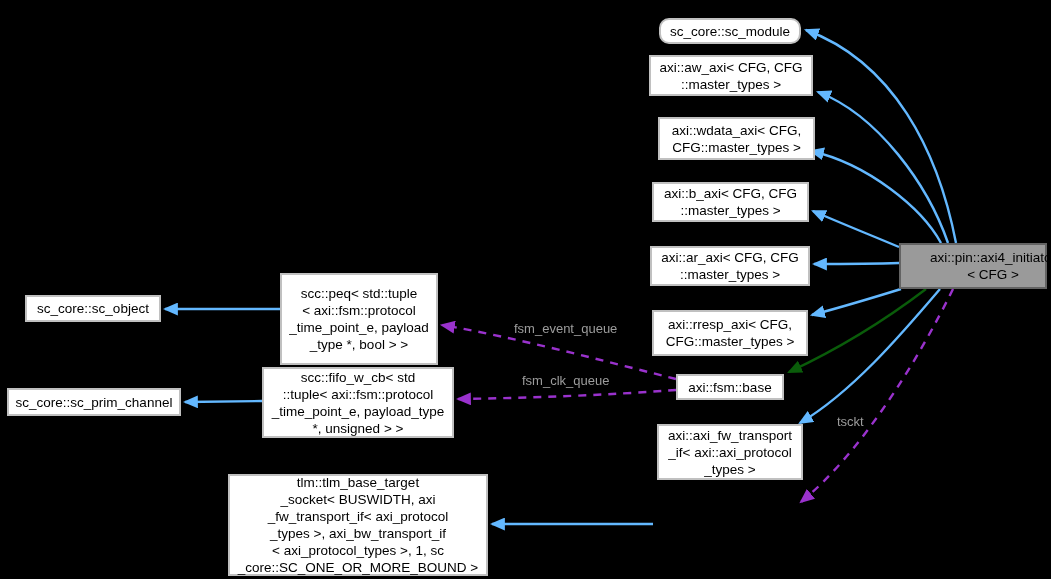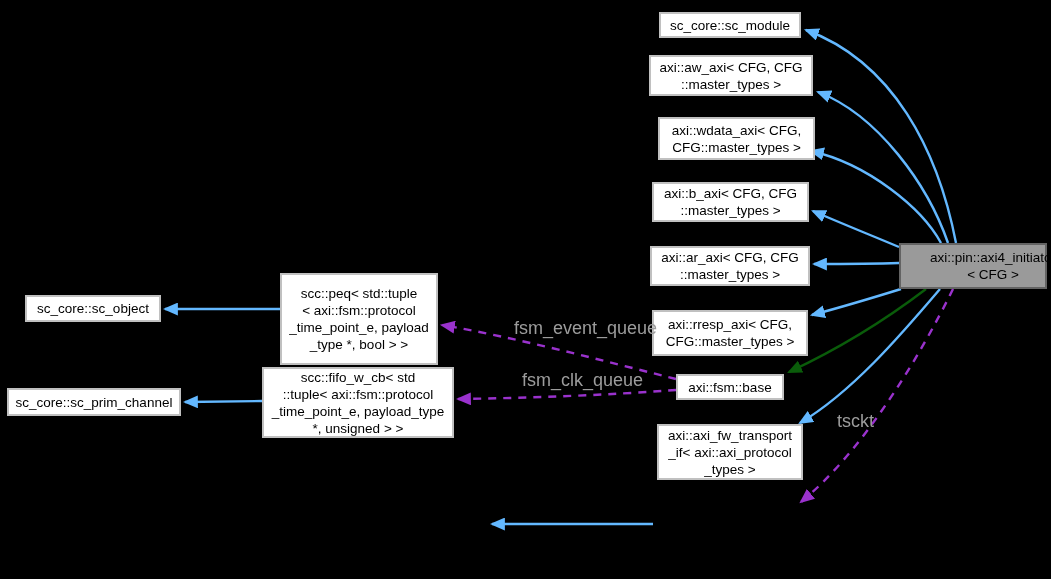--- a/index.html
+++ b/index.html
@@ -43,26 +43,26 @@
   }
   .node .lbl{white-space:pre-line;text-align:center;}
   .node-current{
     background:var(--highlight-node-fill);
     border-color:var(--highlight-node-border);
     padding-left:40px;
   }
   .edge-label{
     position:absolute;
     color:var(--edge-label-text);
-    font-size:18px;line-height:15px;
+    font-size:13px;line-height:15px;
     white-space:nowrap;
     text-align:right;
   }
   
-  .n-sc-module     {left:659px;top:12px;  width:142px;height:26px;}
+  .n-sc-module     {left:659px;top:18px;  width:142px;height:26px;border-radius:10px;}
   .n-aw-axi        {left:649px;top:55px; width:164px;height:41px;}
   .n-wdata-axi     {left:650px;top:117px;width:157px;height:43px;margin-left:8px;}
   .n-b-axi         {left:652px;top:182px;width:157px;height:40px;}
   .n-ar-axi        {left:650px;top:246px;width:160px;height:40px;}
   .n-rresp-axi     {left:652px;top:310px;width:156px;height:46px;}
   .n-initiator     {left:899px;top:243px;width:148px;height:46px;}
   .n-fsm-base      {left:676px;top:374px;width:108px;height:26px;}
   .n-fw-transport  {left:657px;top:424px;width:146px;height:56px;}
   .n-target-socket {left:653px;top:504px;width:154px;height:41px;}
   .n-sc-object     {left:25px; top:295px;width:136px;height:27px;}
@@ -154,18 +154,26 @@
   </div>
   <div class="node n-prim-channel">
     <span class="lbl">sc_core::sc_prim_channel</span>
   </div>
   <div class="node n-fifo">
     <span class="lbl">scc::fifo_w_cb&lt; std
 ::tuple&lt; axi::fsm::protocol
 _time_point_e, payload_type
 *, unsigned &gt; &gt;</span>
   </div>
+  <div class="node n-tlm">
+    <span class="lbl">tlm::tlm_base_target
+_socket&lt; BUSWIDTH, axi
+_fw_transport_if&lt; axi_protocol
+_types &gt;, axi_bw_transport_if
+&lt; axi_protocol_types &gt;, 1, sc
+_core::SC_ONE_OR_MORE_BOUND &gt;</span>
+  </div>
 
   <div class="edge-label l-event">fsm_event_queue</div>
   <div class="edge-label l-clk">fsm_clk_queue</div>
   <div class="edge-label l-tsckt">tsckt</div>
 
 </div>
 
 </body></html>

